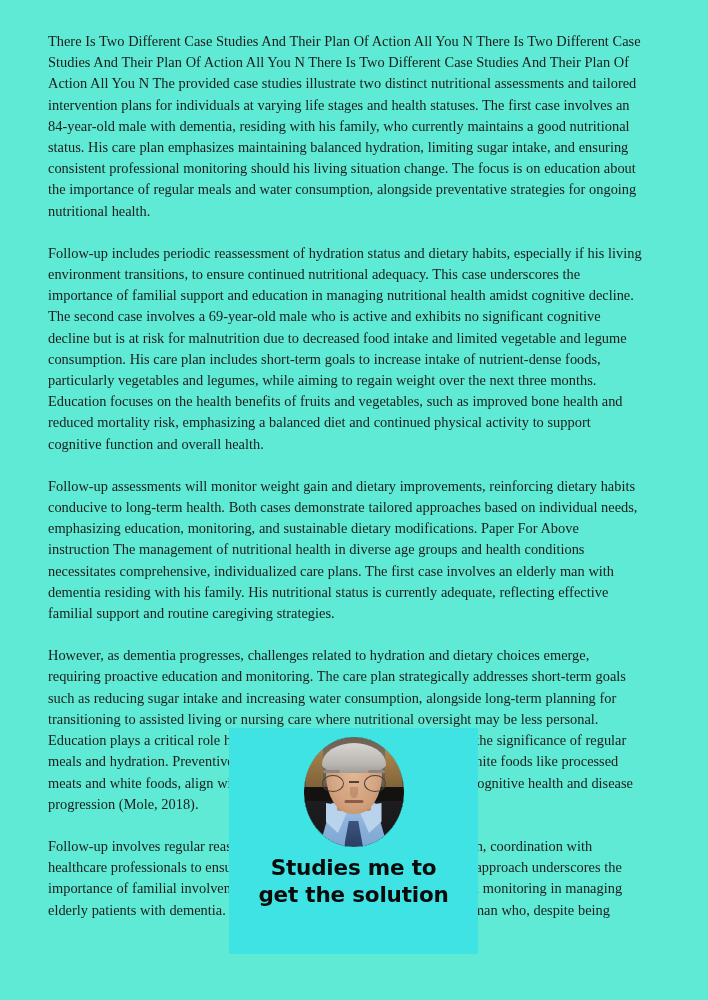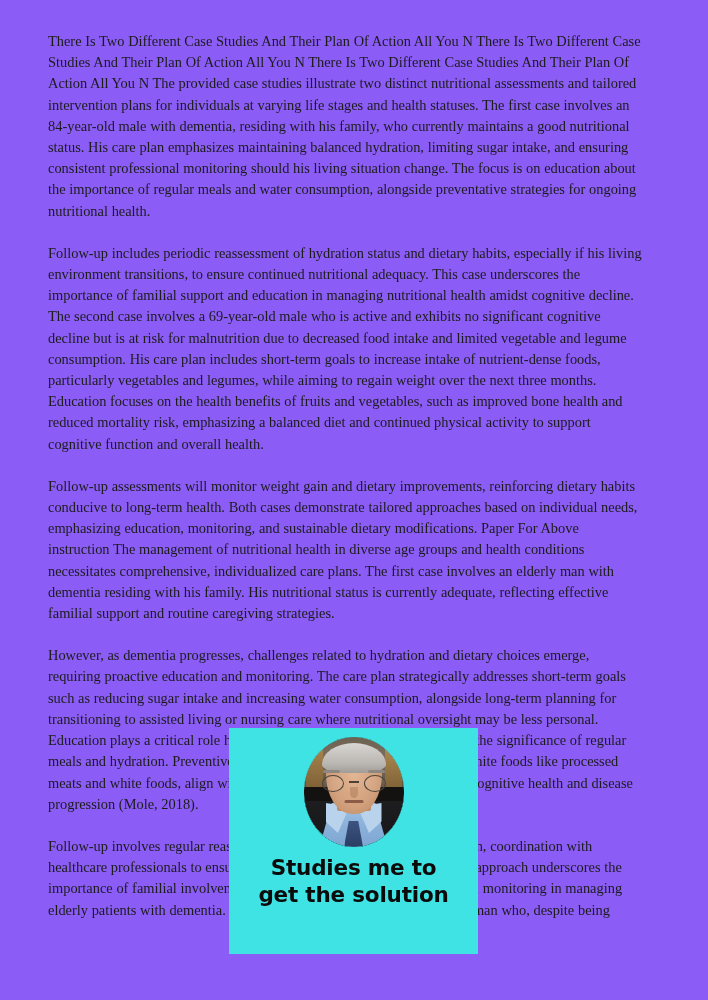--- a/index.html
+++ b/index.html
@@ -13,21 +13,21 @@
     height: 1000px;
     position: relative;
     overflow: hidden;
     font-family: "Liberation Serif", "DejaVu Serif", serif;
     color: #1a1a1a;
   }
 
   #page {
     position: absolute;
     inset: 0;
-    background: #8b5cf6;
+    background: #5eead4;
   }
 
   #doc-body {
     position: absolute;
     left: 48px;
     top: 31px;
     width: 594px;
   }
 
   .para {

